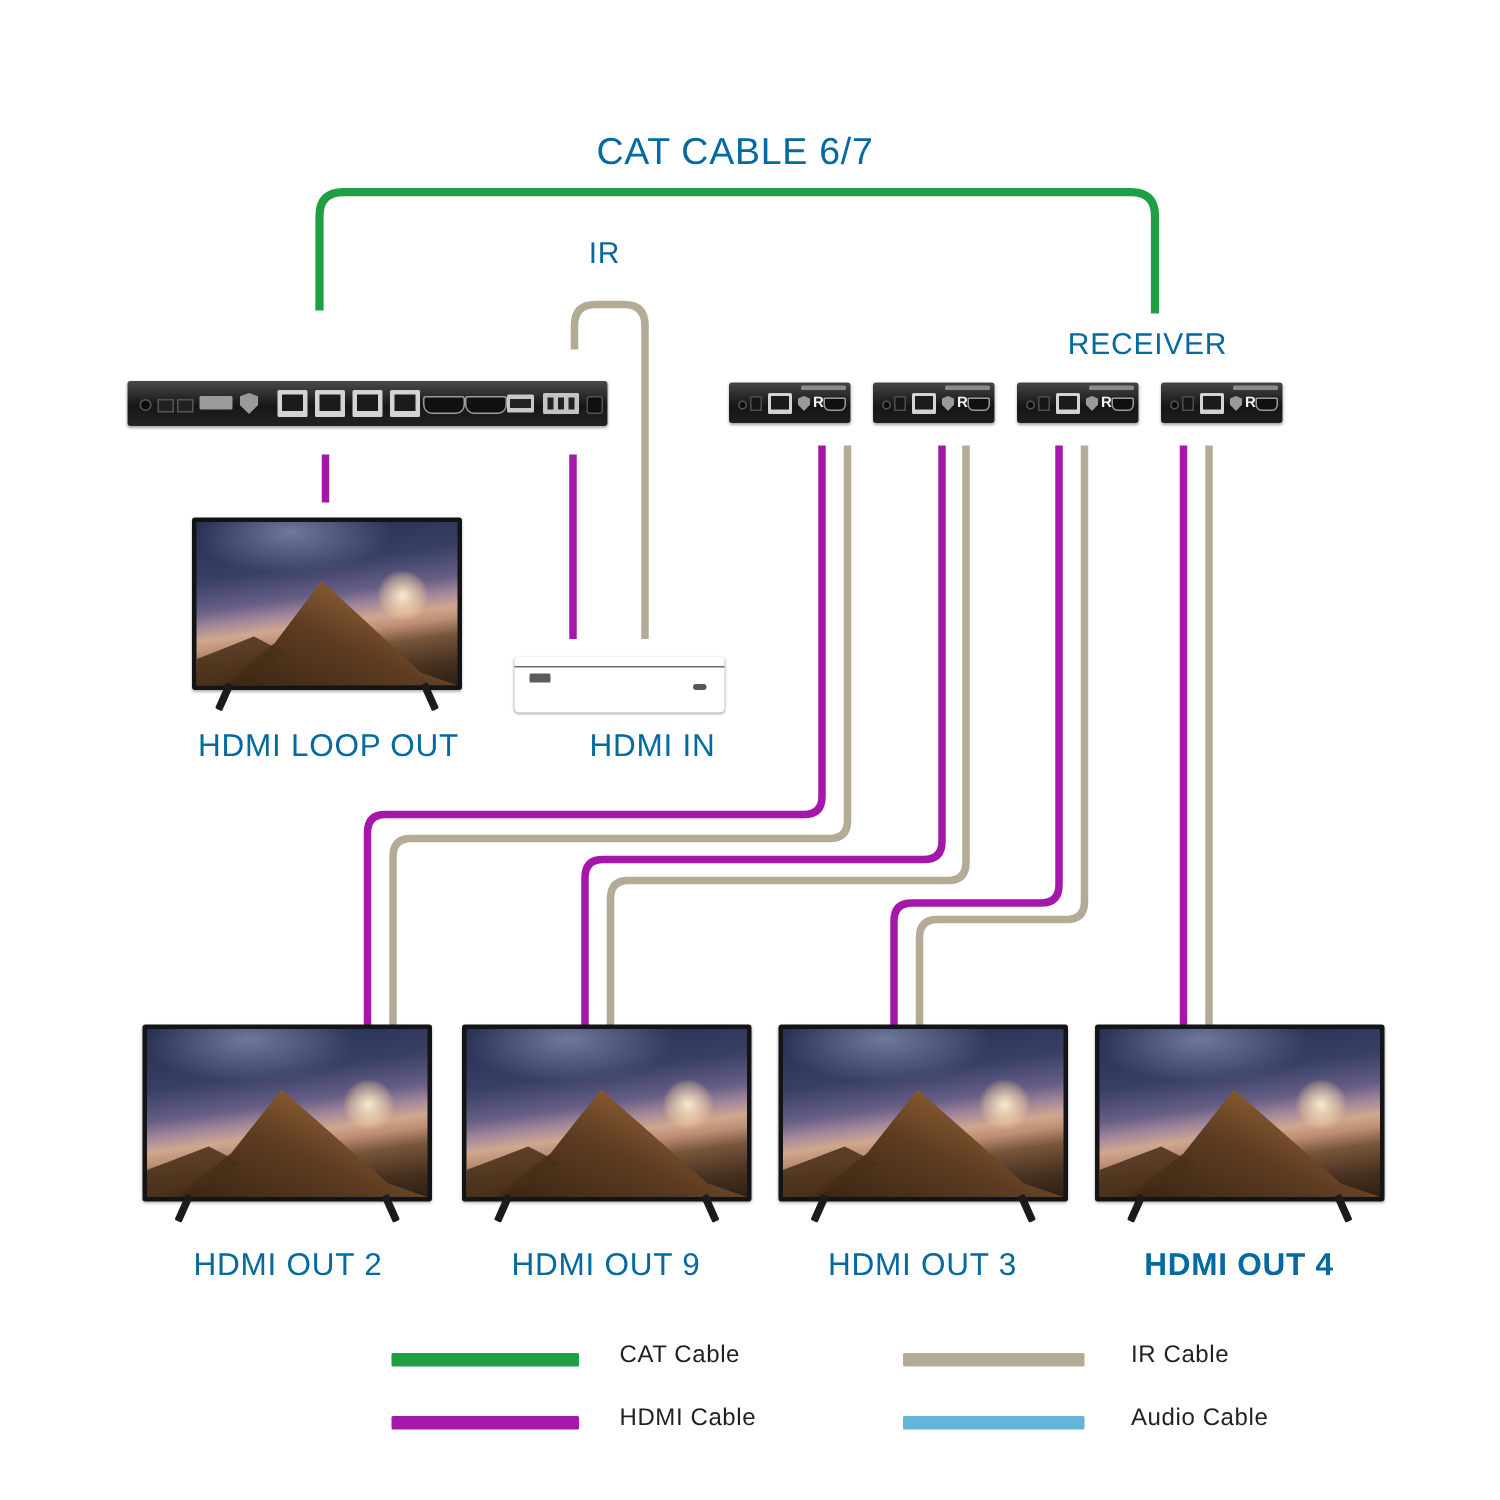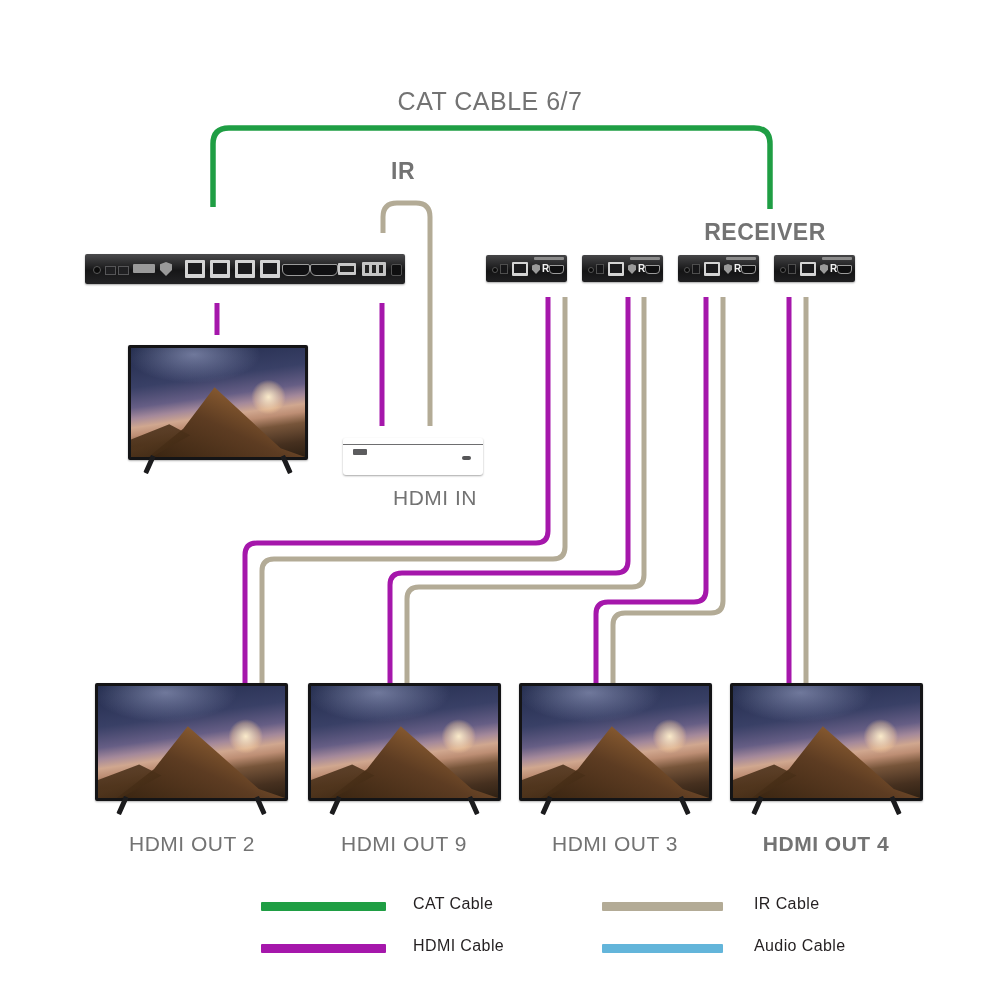--- a/index.html
+++ b/index.html
@@ -3,23 +3,23 @@
 <meta charset="utf-8">
 <style>
   html,body{margin:0;padding:0;background:#ffffff;}
   .canvas{
     position:relative;width:1000px;height:1000px;background:#ffffff;overflow:hidden;
     font-family:"Liberation Sans", sans-serif;color:#231f20;
   }
   #cable-svg{position:absolute;left:0;top:0;width:1000px;height:1000px;}
 
   .lbl{position:absolute;transform:translateX(-50%);white-space:nowrap;
-       color:#737373;letter-spacing:0.5px;}
+       color:#0369a1;letter-spacing:0.5px;}
   .title{font-size:25px;}
-  .mid{font-size:23px;font-weight:bold;}
+  .mid{font-size:20px;}
   .small{font-size:21px;}
 
   
   .transmitter{position:absolute;left:85px;top:254px;width:320px;height:30px;
     background:linear-gradient(#4a4a4c,#161617 55%,#232325);border-radius:2px;
     box-shadow:0 1px 2px rgba(0,0,0,.35);}
   .transmitter .pwr{position:absolute;left:8px;top:12px;width:6px;height:6px;border-radius:50%;
     background:#0c0c0c;border:1px solid #5a5a5a;}
   .transmitter .jack{position:absolute;top:12px;width:9px;height:7px;background:#202022;border:1px solid #565658;}
   .transmitter .jack.j1{left:20px;} .transmitter .jack.j2{left:33px;}
@@ -202,20 +202,21 @@
     <span class="shieldicon"></span>
     <span class="rlab">R:</span>
     <span class="hdmi"></span>
   </div>
 
   <div class="tv tv-big">
     <div class="screen"></div>
     <span class="foot fl"></span>
     <span class="foot fr"></span>
   </div>
+  <div class="lbl small" style="left:219px;top:486px;">HDMI LOOP OUT</div>
 
   <div class="dvd">
     <span class="logo"></span>
     <span class="ring"></span>
     <span class="btn"></span>
   </div>
   <div class="lbl small" style="left:435px;top:486px;">HDMI IN</div>
 
   <div class="tv tv-out tv1">
     <div class="screen"></div>

